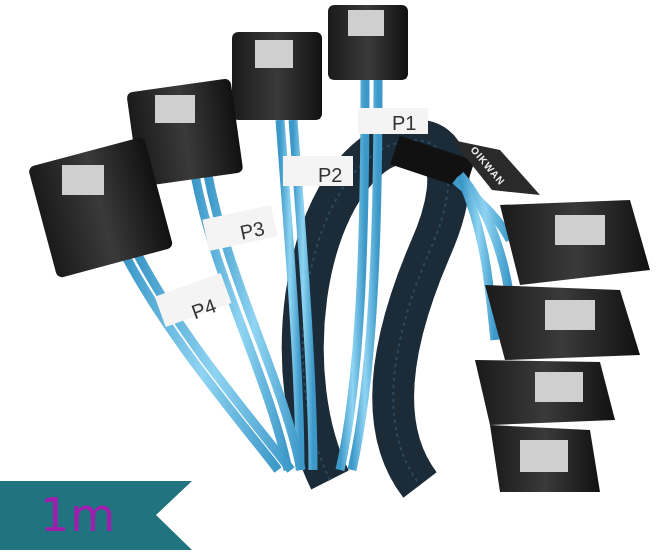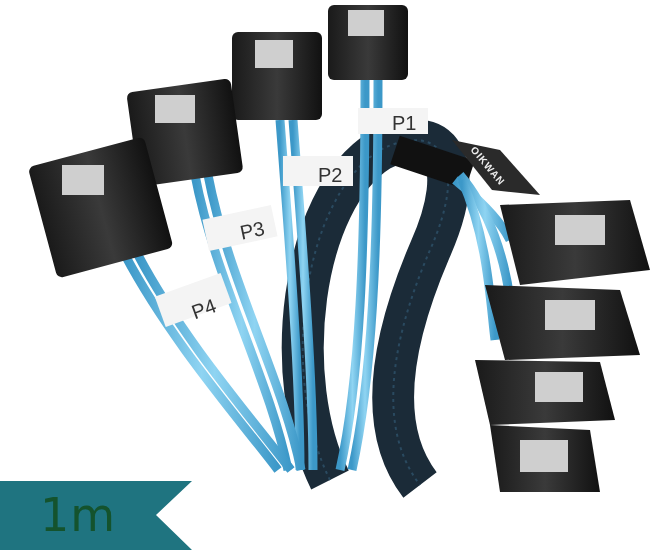--- a/index.html
+++ b/index.html
@@ -1,19 +1,19 @@
 <!DOCTYPE html>
 <html><head>
 <meta charset="utf-8">
 <style>
   html,body{margin:0;padding:0;background:#fff;}
   .stage{position:relative;width:657px;height:558px;overflow:hidden;background:#fff;font-family:"Liberation Sans",sans-serif;}
   svg{position:absolute;left:0;top:0;}
   .badge{position:absolute;left:0;top:481px;width:192px;height:69px;}
-  .badge-text{position:absolute;left:40px;top:482px;font-size:46px;color:#14532d;font-family:"DejaVu Sans",sans-serif;letter-spacing:1px;line-height:66px;}
+  .badge-text{position:absolute;left:40px;top:482px;font-size:46px;color:#a21caf;font-family:"DejaVu Sans",sans-serif;letter-spacing:1px;line-height:66px;}
   .lbl{font-family:"Liberation Sans",sans-serif;font-size:20px;fill:#333;}
   .brand{font-family:"Liberation Sans",sans-serif;font-size:10px;fill:#eee;font-weight:bold;letter-spacing:1px;}
 </style>
 </head>
 <body>
 
 <div class="stage">
   <svg width="657" height="558" viewBox="0 0 657 558">
     <defs>
       <linearGradient id="blue" x1="0" x2="1">

